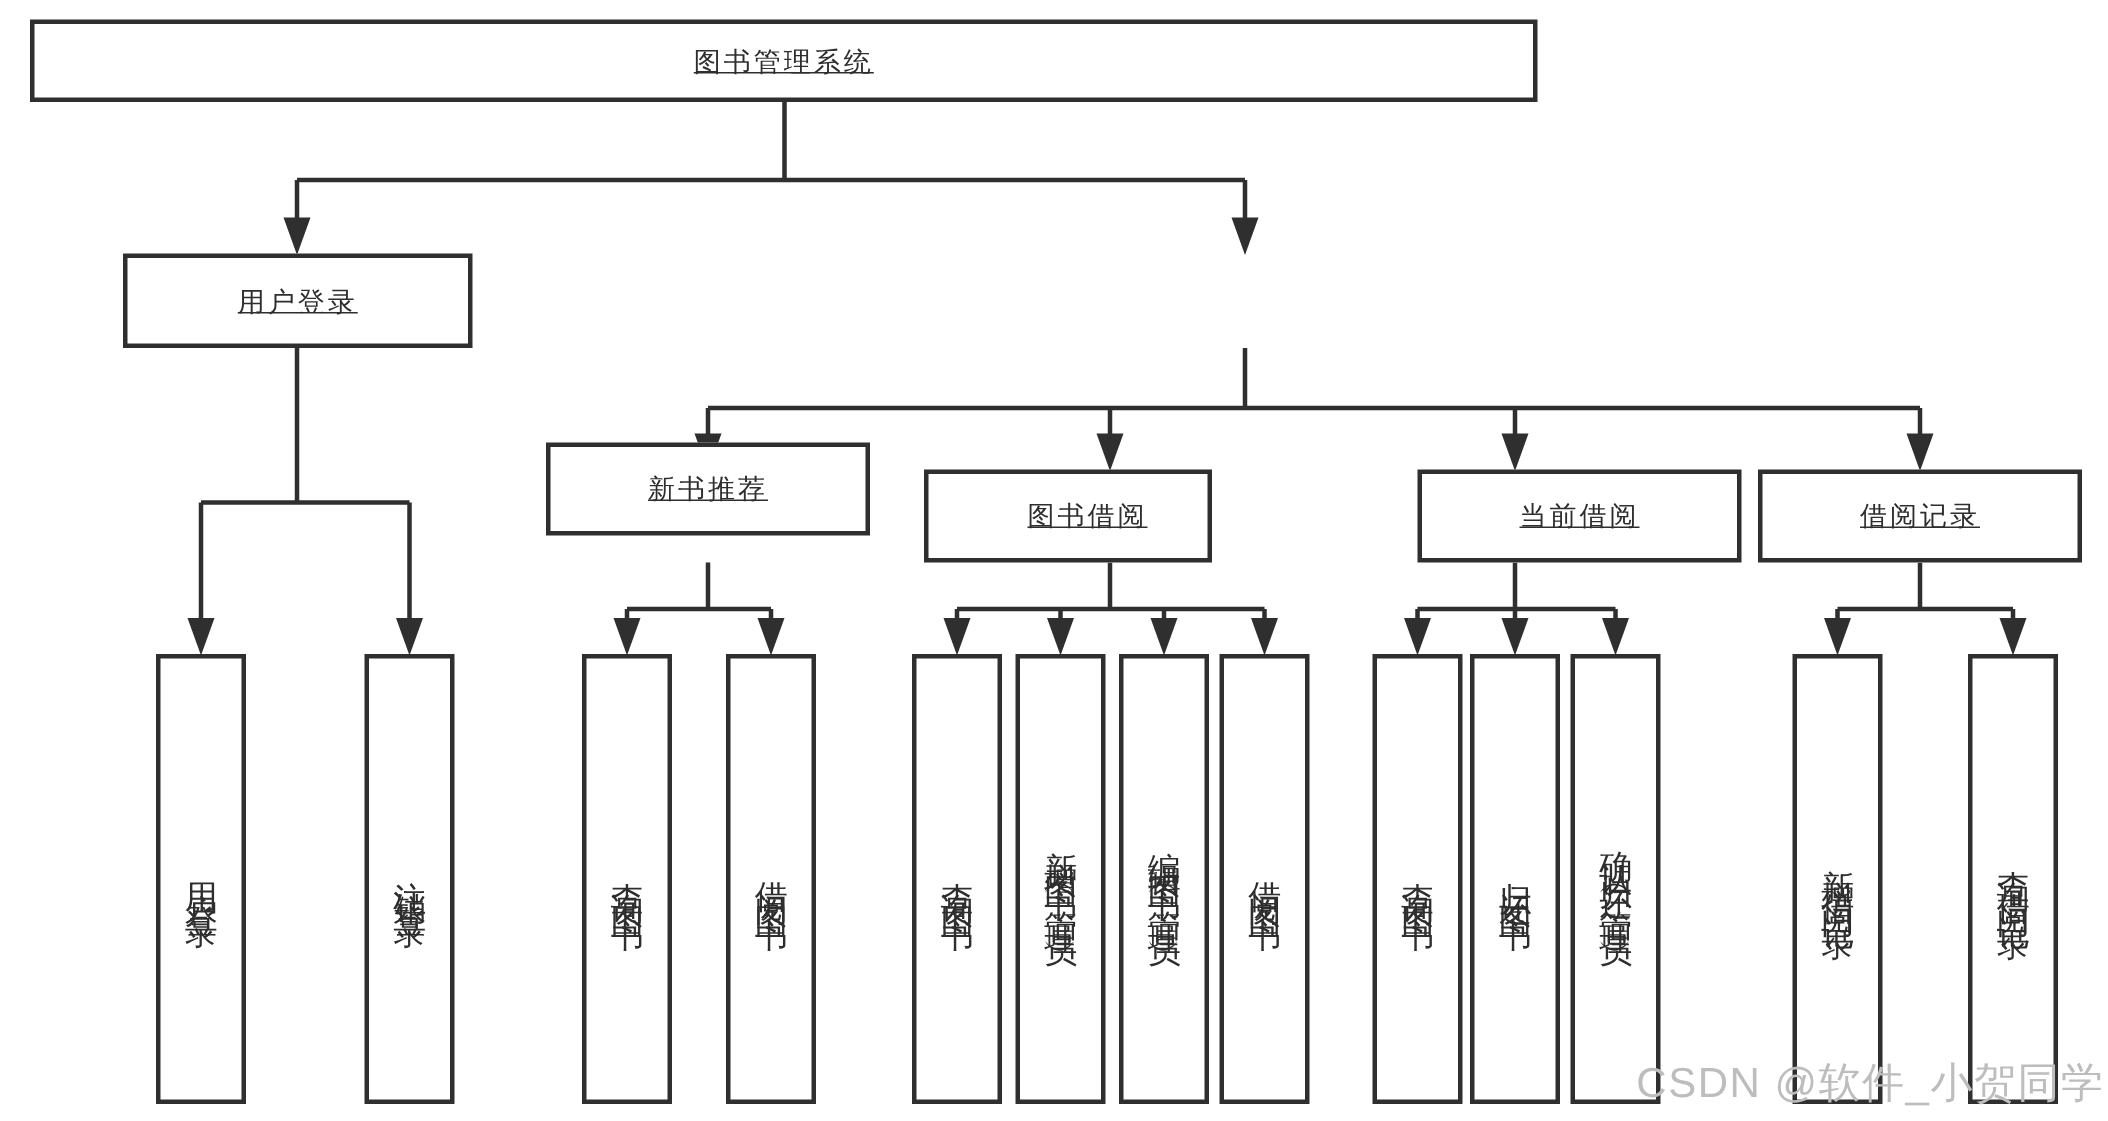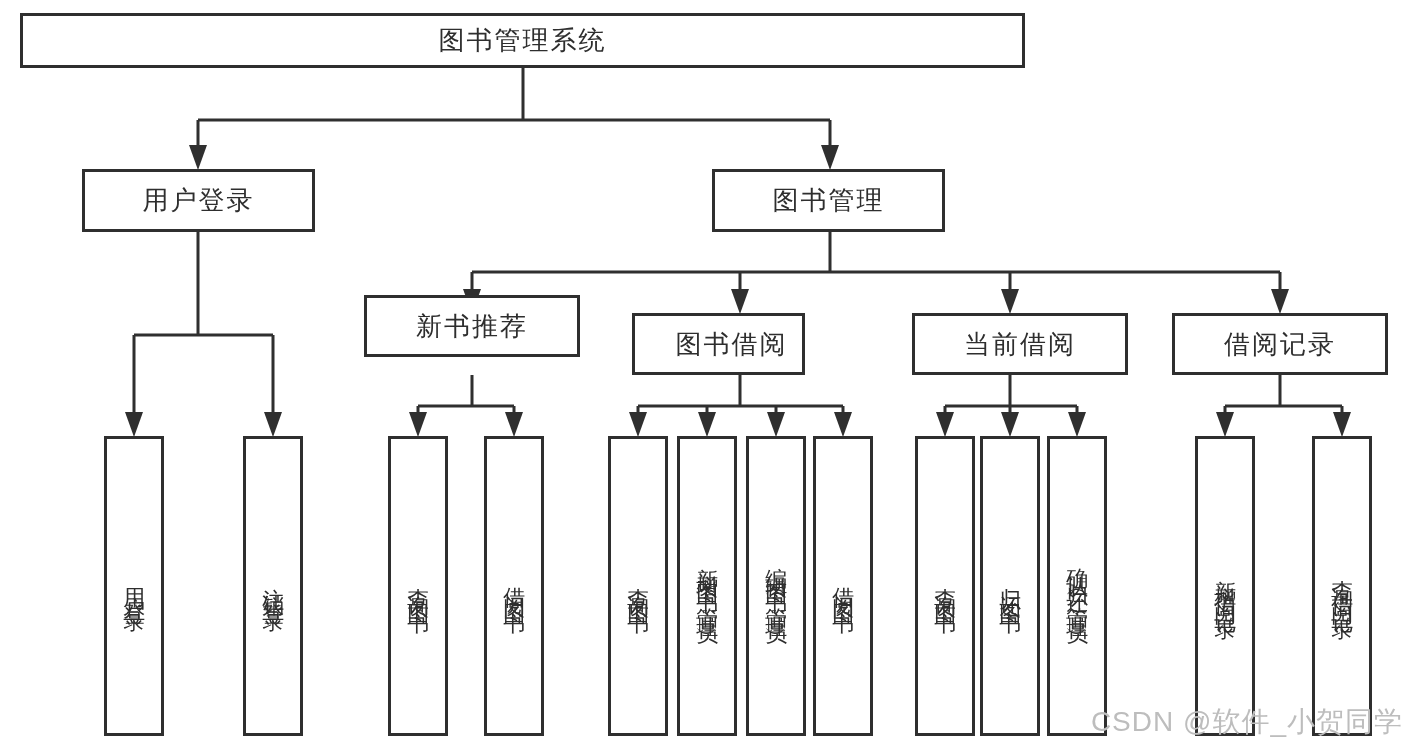--- a/index.html
+++ b/index.html
@@ -22,23 +22,24 @@
   .node{
     position:absolute;
     box-sizing:border-box;
     background:#ffffff;
     border:3px solid var(--line,#2f2f2f);
     display:flex;align-items:center;justify-content:center;
     color:var(--text,#2e2e2e);
     z-index:2;
   }
   .node.h span{
-    font-size:26px;
+    font-size:18px;
     letter-spacing:2px;
     white-space:nowrap;
+    text-decoration:underline;
   }
   .node.v span{
     writing-mode:vertical-rl;
     text-orientation:mixed;
     font-size:22px;
     letter-spacing:8px;
     line-height:1.2;
   }
   .watermark{
     position:absolute;
@@ -113,31 +114,28 @@
     </g>
   </svg>
 
   <div class="node h" style="left:20px;top:13px;width:1005px;height:55px;">
     <span>图书管理系统</span>
   </div>
 
   <div class="node h" style="left:82px;top:169px;width:233px;height:63px;">
     <span>用户登录</span>
   </div>
-  <div class="node h" style="left:712px;top:169px;width:233px;height:63px;">
-    <span>图书管理</span>
-  </div>
 
   <div class="node h" style="left:364px;top:295px;width:216px;height:62px;">
     <span>新书推荐</span>
   </div>
-  <div class="node h" style="left:632px;top:313px;width:173px;height:62px;padding-left:26px;">
+  <div class="node h" style="left:616px;top:313px;width:192px;height:62px;padding-left:26px;">
     <span>图书借阅</span>
   </div>
-  <div class="node h" style="left:912px;top:313px;width:216px;height:62px;">
+  <div class="node h" style="left:945px;top:313px;width:216px;height:62px;">
     <span>当前借阅</span>
   </div>
   <div class="node h" style="left:1172px;top:313px;width:216px;height:62px;">
     <span>借阅记录</span>
   </div>
 
   <div class="node v" style="left:104px;top:436px;width:60px;height:300px;">
     <span>用户登录</span>
   </div>
   <div class="node v" style="left:243px;top:436px;width:60px;height:300px;">

